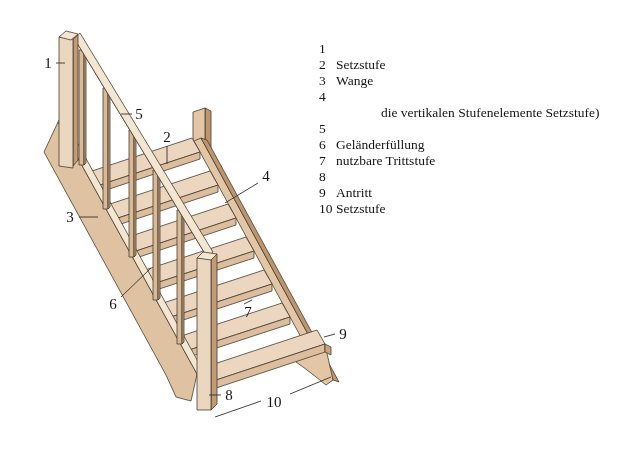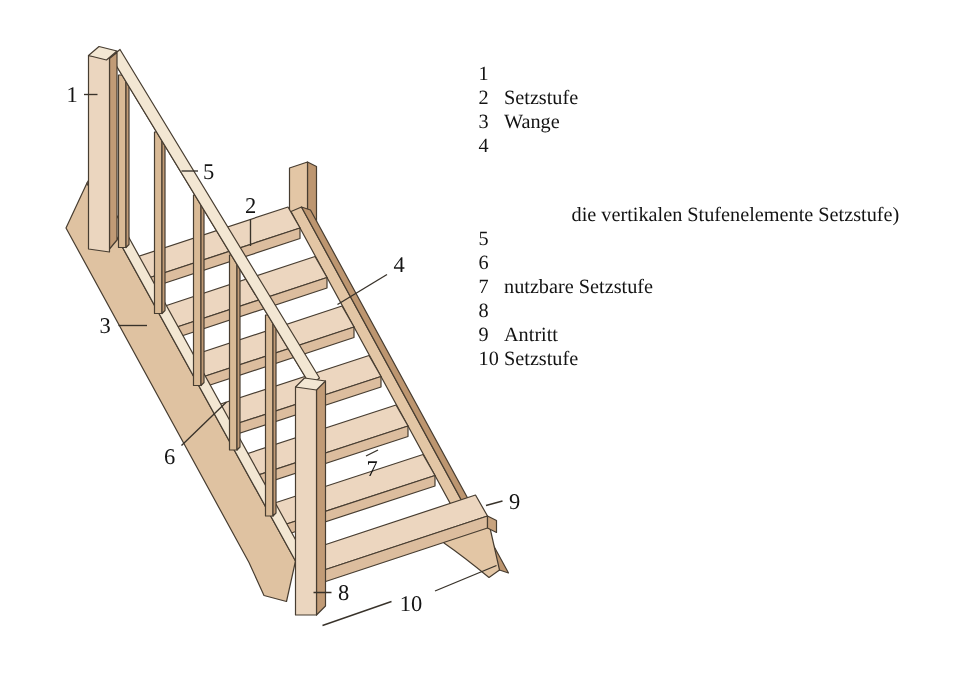--- a/index.html
+++ b/index.html
@@ -24,21 +24,21 @@
   .strr-side{fill:#bd9670;}
   .leader{stroke:#38322a;stroke-width:0.9;fill:none;}
   .callout{font:15px "Liberation Serif", serif;fill:#141414;}
   .legend{
     position:absolute;left:319px;top:41px;width:306px;
     font-size:13.5px;line-height:16px;color:#131313;
   }
   .legend-row{display:flex;}
   .legend-num{width:17px;flex:0 0 17px;}
   .legend-label{white-space:nowrap;}
-  .legend-row.cont .legend-label{padding-left:45px;margin-top:30px;}
+  .legend-row.cont .legend-label{padding-left:45px;}
 </style>
 </head>
 <body>
 
 <div class="stage">
 
   <svg width="640" height="451" viewBox="0 0 640 451" aria-hidden="true">
 
     <g>
       <polygon class="wood strr-side" points="205,108 211,111 211,152 205,150"></polygon>
@@ -173,24 +173,25 @@
     </div>
     <div class="legend-row cont">
       <span class="legend-num"></span>
       <span class="legend-label">die vertikalen Stufenelemente Setzstufe)</span>
     </div>
     <div class="legend-row">
       <span class="legend-num">5</span>
     </div>
     <div class="legend-row">
       <span class="legend-num">6</span>
+      <span class="legend-label">Geländerfüllung</span>
     </div>
     <div class="legend-row">
       <span class="legend-num">7</span>
-      <span class="legend-label">nutzbare Setzstufe</span>
+      <span class="legend-label">nutzbare Trittstufe</span>
     </div>
     <div class="legend-row">
       <span class="legend-num">8</span>
     </div>
     <div class="legend-row">
       <span class="legend-num">9</span>
       <span class="legend-label">Antritt</span>
     </div>
     <div class="legend-row">
       <span class="legend-num">10</span>

